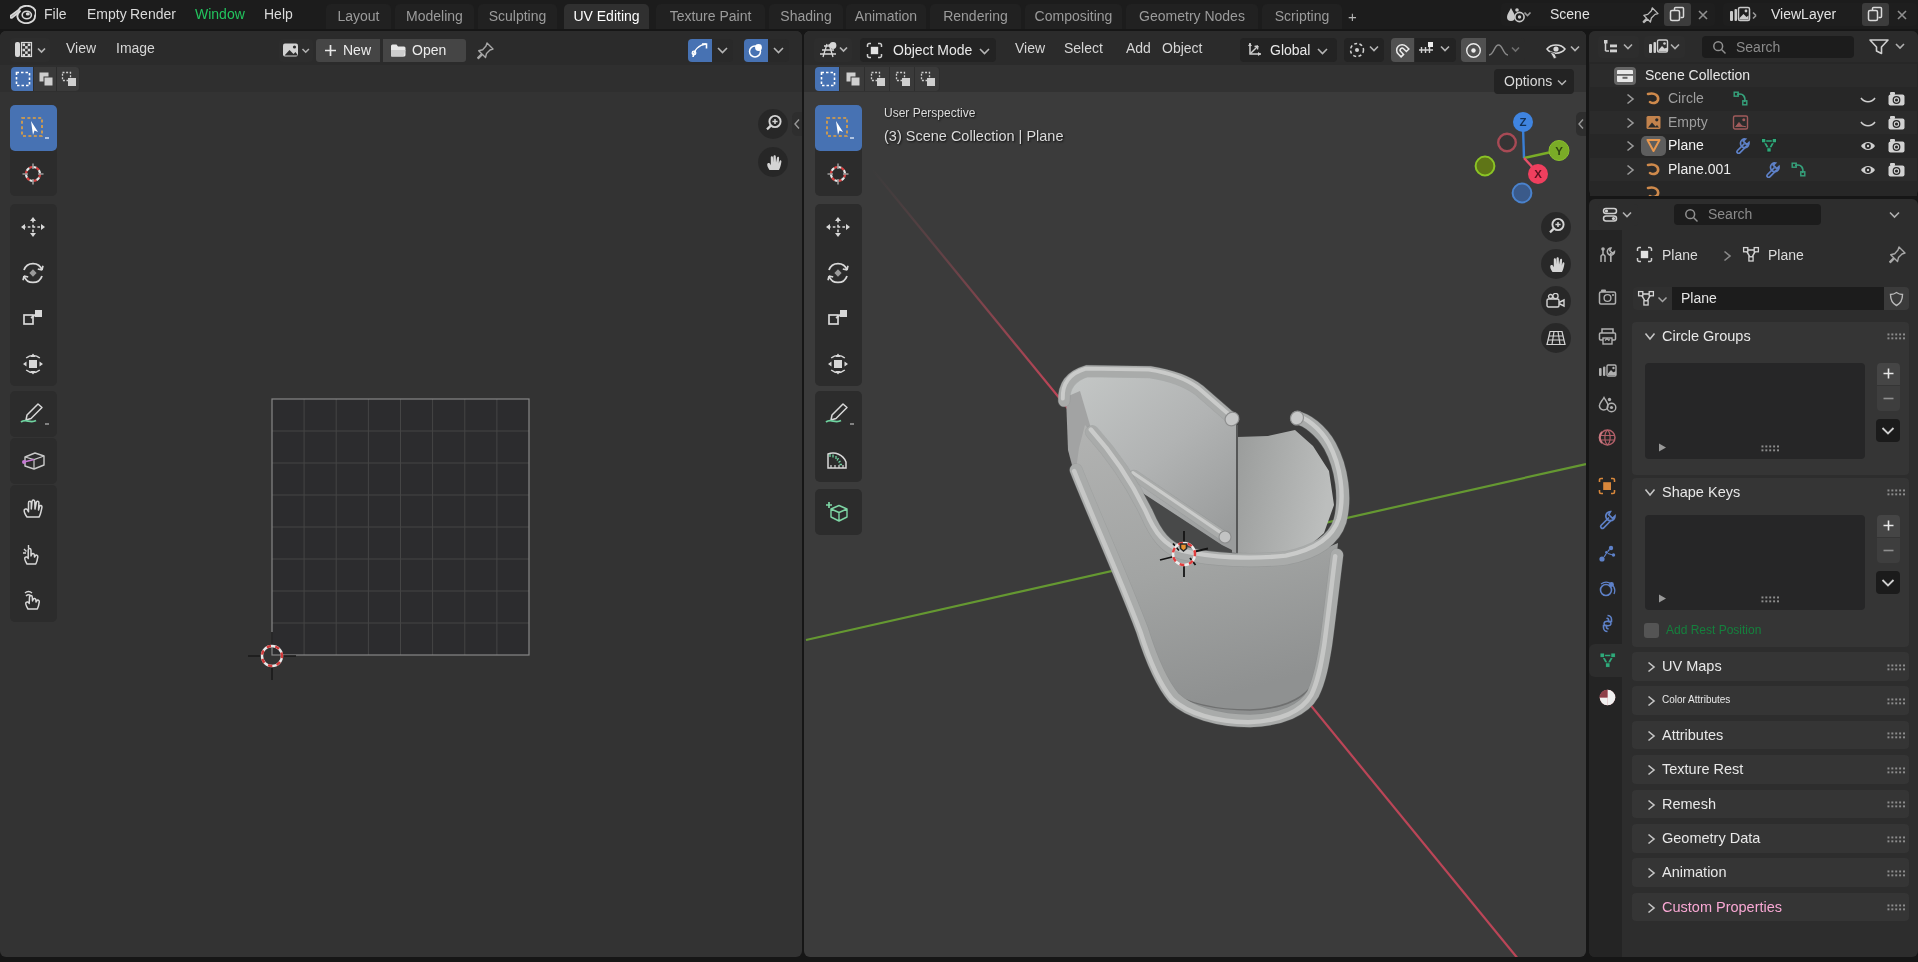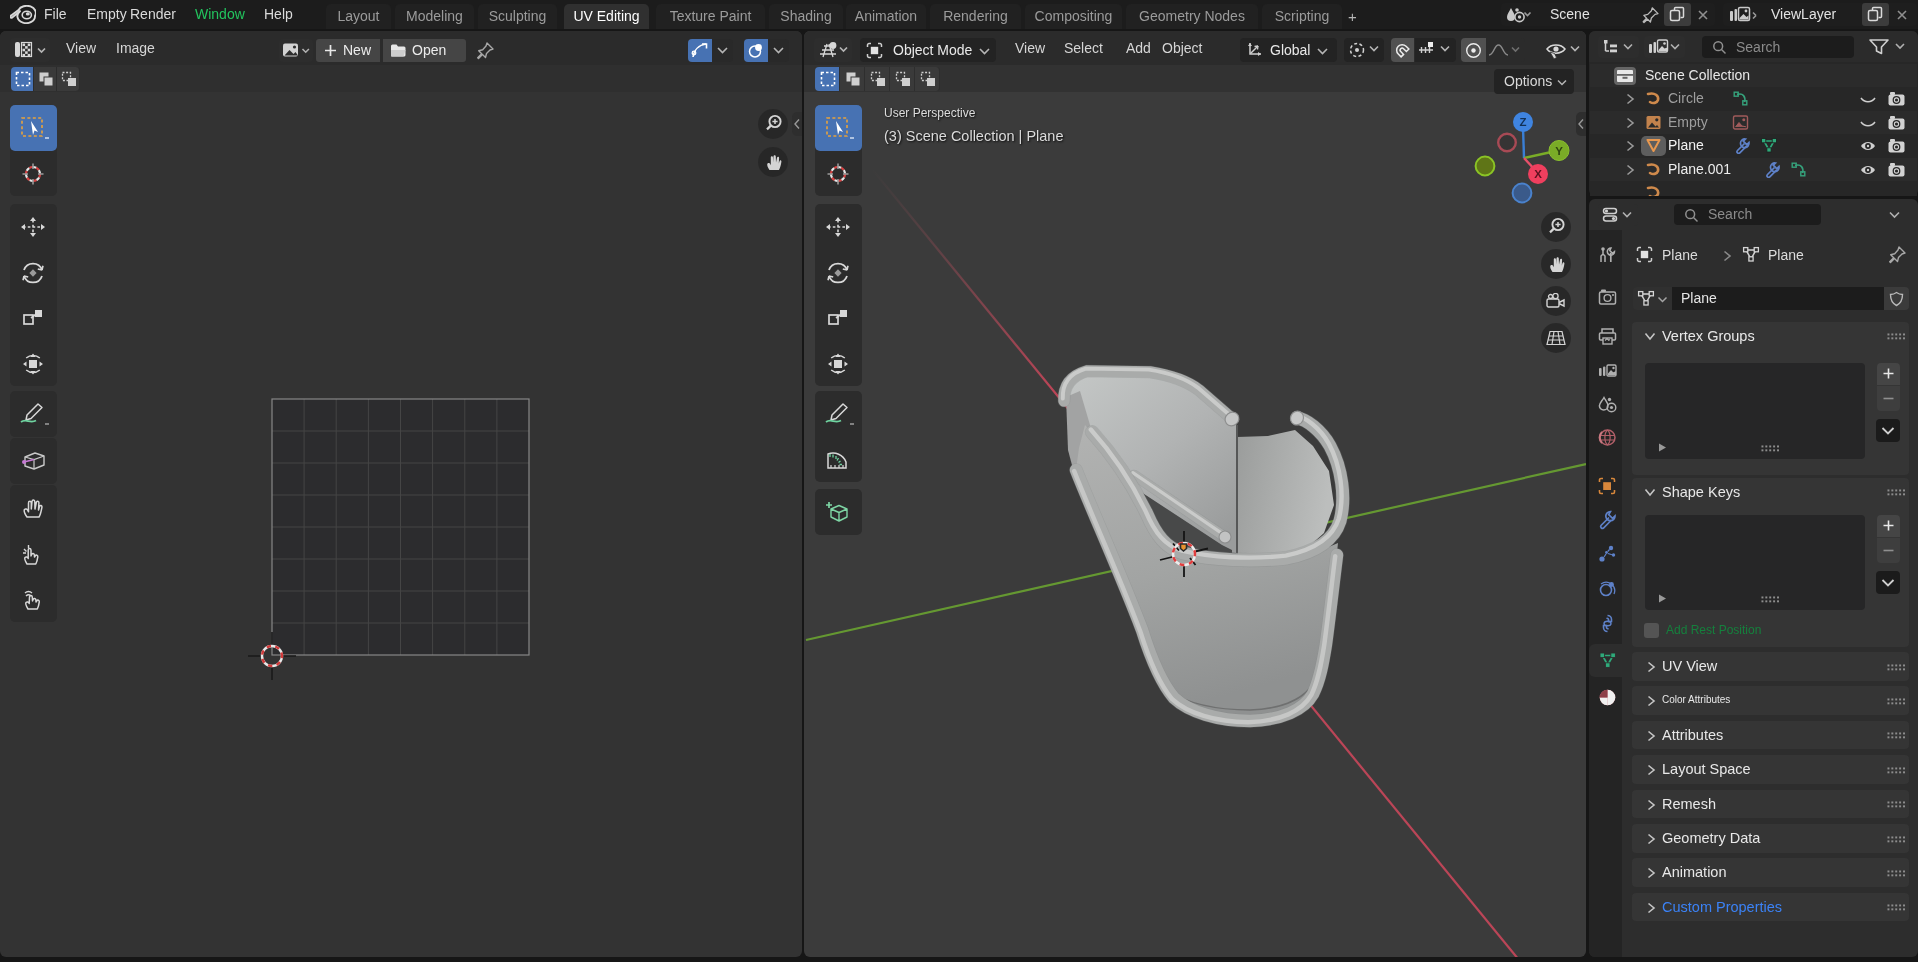--- a/index.html
+++ b/index.html
@@ -752,21 +752,21 @@
 <div class="a" style="left:1672px;top:287px;width:212px;height:23px;background:#1c1c1c"></div>
 <div class="a tx" style="left:1681px;top:287px;height:23px;line-height:23px;font-size:14px;color:#e5e5e5">Plane</div>
 <div class="a" style="left:1884px;top:287px;width:25px;height:23px;background:#3b3b3b;border-radius:0 4px 4px 0"></div>
 <svg class="a" style="left:1889px;top:291px" width="15" height="16" viewBox="0 0 15 16">
 <path d="M7.5 1.5 C9.5 3 11.5 3.5 13.5 3.5 C13.5 8.5 11.5 12.5 7.5 14.5 C3.5 12.5 1.5 8.5 1.5 3.5 C3.5 3.5 5.5 3 7.5 1.5 Z" fill="none" stroke="#b9b9b9" stroke-width="1.4"></path>
 </svg>
 <div class="a" style="left:1632px;top:322px;width:277px;height:153px;background:#353535;border-radius:4px"></div>
 <svg class="a" style="left:1644px;top:331px" width="12" height="10" viewBox="0 0 12 10">
     <path d="M1.5 2.5 L6 8 L10.5 2.5" fill="none" stroke="#c5c5c5" stroke-width="1.6"></path>
   </svg>
-<div class="a tx" style="left:1662px;top:324px;height:24px;line-height:24px;font-size:14.5px;color:#e8e8e8">Vertex Groups</div>
+<div class="a tx" style="left:1662px;top:324px;height:24px;line-height:24px;font-size:14.5px;color:#e8e8e8">Circle Groups</div>
 <div class="a" style="left:1886px;top:332px;width:19px;height:8px;background-image:radial-gradient(circle, #8d8d8d 1.1px, rgba(0,0,0,0) 1.3px);background-size:3.9px 3.9px;background-position:0.5px 0.5px"></div>
 <div class="a" style="left:1645px;top:363px;width:220px;height:96px;background:#262627;border-radius:4px"></div>
 <svg class="a" style="left:1657px;top:442px" width="11" height="11" viewBox="0 0 11 11">
     <path d="M2 1.5 L9 5.5 L2 9.5 Z" fill="#999"></path>
   </svg>
 <div class="a" style="left:1760px;top:444px;width:19px;height:8px;background-image:radial-gradient(circle, #8d8d8d 1.1px, rgba(0,0,0,0) 1.3px);background-size:3.9px 3.9px;background-position:0.5px 0.5px"></div>
 <div class="a" style="left:1877px;top:363px;width:23px;height:22px;background:#454545;border-radius:4px 4px 0 0"></div>
 <svg class="a" style="left:1882px;top:367px" width="13" height="13" viewBox="0 0 13 13">
     <path d="M6.5 1.5 V11.5 M1.5 6.5 H11.5" stroke="#e8e8e8" stroke-width="1.6"></path>
   </svg>
@@ -800,39 +800,39 @@
 <div class="a" style="left:1876px;top:571px;width:24px;height:23px;background:#1b1b1b;border-radius:4px"></div>
 <svg class="a" style="left:1880px;top:578px" width="16" height="10" viewBox="0 0 16 10">
     <path d="M2.5 2 l5.5 5.5 L13.5 2" fill="none" stroke="#cfcfcf" stroke-width="1.8"></path>
   </svg>
 <div class="a" style="left:1644px;top:623px;width:15px;height:15px;background:#545454;border-radius:3px"></div>
 <div class="a tx" style="left:1666px;top:620px;height:20px;line-height:20px;font-size:12px;color:#15803d">Add Rest Position</div>
 <div class="a" style="left:1632px;top:652px;width:277px;height:28.5px;background:#353535;border-radius:4px"></div>
 <svg class="a" style="left:1646px;top:661px" width="10" height="12" viewBox="0 0 10 12">
     <path d="M2.5 1.5 L8 6 L2.5 10.5" fill="none" stroke="#c5c5c5" stroke-width="1.6"></path>
   </svg>
-<div class="a tx" style="left:1662px;top:654px;height:24px;line-height:24px;font-size:14.5px;color:#e8e8e8">UV View</div>
+<div class="a tx" style="left:1662px;top:654px;height:24px;line-height:24px;font-size:14.5px;color:#e8e8e8">UV Maps</div>
 <div class="a" style="left:1886px;top:662.5px;width:19px;height:8px;background-image:radial-gradient(circle, #8d8d8d 1.1px, rgba(0,0,0,0) 1.3px);background-size:3.9px 3.9px;background-position:0.5px 0.5px"></div>
 <div class="a" style="left:1632px;top:686.4px;width:277px;height:28.5px;background:#353535;border-radius:4px"></div>
 <svg class="a" style="left:1646px;top:695.4px" width="10" height="12" viewBox="0 0 10 12">
     <path d="M2.5 1.5 L8 6 L2.5 10.5" fill="none" stroke="#c5c5c5" stroke-width="1.6"></path>
   </svg>
 <div class="a tx" style="left:1662px;top:688.4px;height:24px;line-height:24px;font-size:10px;color:#e8e8e8">Color Attributes</div>
 <div class="a" style="left:1886px;top:696.9px;width:19px;height:8px;background-image:radial-gradient(circle, #8d8d8d 1.1px, rgba(0,0,0,0) 1.3px);background-size:3.9px 3.9px;background-position:0.5px 0.5px"></div>
 <div class="a" style="left:1632px;top:720.8px;width:277px;height:28.5px;background:#353535;border-radius:4px"></div>
 <svg class="a" style="left:1646px;top:729.8px" width="10" height="12" viewBox="0 0 10 12">
     <path d="M2.5 1.5 L8 6 L2.5 10.5" fill="none" stroke="#c5c5c5" stroke-width="1.6"></path>
   </svg>
 <div class="a tx" style="left:1662px;top:722.8px;height:24px;line-height:24px;font-size:14.5px;color:#e8e8e8">Attributes</div>
 <div class="a" style="left:1886px;top:731.3px;width:19px;height:8px;background-image:radial-gradient(circle, #8d8d8d 1.1px, rgba(0,0,0,0) 1.3px);background-size:3.9px 3.9px;background-position:0.5px 0.5px"></div>
 <div class="a" style="left:1632px;top:755.1999999999999px;width:277px;height:28.5px;background:#353535;border-radius:4px"></div>
 <svg class="a" style="left:1646px;top:764.1999999999999px" width="10" height="12" viewBox="0 0 10 12">
     <path d="M2.5 1.5 L8 6 L2.5 10.5" fill="none" stroke="#c5c5c5" stroke-width="1.6"></path>
   </svg>
-<div class="a tx" style="left:1662px;top:757.1999999999999px;height:24px;line-height:24px;font-size:14.5px;color:#e8e8e8">Layout Space</div>
+<div class="a tx" style="left:1662px;top:757.1999999999999px;height:24px;line-height:24px;font-size:14.5px;color:#e8e8e8">Texture Rest</div>
 <div class="a" style="left:1886px;top:765.6999999999999px;width:19px;height:8px;background-image:radial-gradient(circle, #8d8d8d 1.1px, rgba(0,0,0,0) 1.3px);background-size:3.9px 3.9px;background-position:0.5px 0.5px"></div>
 <div class="a" style="left:1632px;top:789.5999999999999px;width:277px;height:28.5px;background:#353535;border-radius:4px"></div>
 <svg class="a" style="left:1646px;top:798.5999999999999px" width="10" height="12" viewBox="0 0 10 12">
     <path d="M2.5 1.5 L8 6 L2.5 10.5" fill="none" stroke="#c5c5c5" stroke-width="1.6"></path>
   </svg>
 <div class="a tx" style="left:1662px;top:791.5999999999999px;height:24px;line-height:24px;font-size:14.5px;color:#e8e8e8">Remesh</div>
 <div class="a" style="left:1886px;top:800.0999999999999px;width:19px;height:8px;background-image:radial-gradient(circle, #8d8d8d 1.1px, rgba(0,0,0,0) 1.3px);background-size:3.9px 3.9px;background-position:0.5px 0.5px"></div>
 <div class="a" style="left:1632px;top:823.9999999999999px;width:277px;height:28.5px;background:#353535;border-radius:4px"></div>
 <svg class="a" style="left:1646px;top:832.9999999999999px" width="10" height="12" viewBox="0 0 10 12">
     <path d="M2.5 1.5 L8 6 L2.5 10.5" fill="none" stroke="#c5c5c5" stroke-width="1.6"></path>
@@ -842,13 +842,13 @@
 <div class="a" style="left:1632px;top:858.3999999999999px;width:277px;height:28.5px;background:#353535;border-radius:4px"></div>
 <svg class="a" style="left:1646px;top:867.3999999999999px" width="10" height="12" viewBox="0 0 10 12">
     <path d="M2.5 1.5 L8 6 L2.5 10.5" fill="none" stroke="#c5c5c5" stroke-width="1.6"></path>
   </svg>
 <div class="a tx" style="left:1662px;top:860.3999999999999px;height:24px;line-height:24px;font-size:14.5px;color:#e8e8e8">Animation</div>
 <div class="a" style="left:1886px;top:868.8999999999999px;width:19px;height:8px;background-image:radial-gradient(circle, #8d8d8d 1.1px, rgba(0,0,0,0) 1.3px);background-size:3.9px 3.9px;background-position:0.5px 0.5px"></div>
 <div class="a" style="left:1632px;top:892.7999999999998px;width:277px;height:28.5px;background:#353535;border-radius:4px"></div>
 <svg class="a" style="left:1646px;top:901.7999999999998px" width="10" height="12" viewBox="0 0 10 12">
     <path d="M2.5 1.5 L8 6 L2.5 10.5" fill="none" stroke="#c5c5c5" stroke-width="1.6"></path>
   </svg>
-<div class="a tx" style="left:1662px;top:894.7999999999998px;height:24px;line-height:24px;font-size:14.5px;color:#3b82f6">Custom Properties</div>
+<div class="a tx" style="left:1662px;top:894.7999999999998px;height:24px;line-height:24px;font-size:14.5px;color:#f9a8d4">Custom Properties</div>
 <div class="a" style="left:1886px;top:903.2999999999998px;width:19px;height:8px;background-image:radial-gradient(circle, #8d8d8d 1.1px, rgba(0,0,0,0) 1.3px);background-size:3.9px 3.9px;background-position:0.5px 0.5px"></div>
 </body></html>

